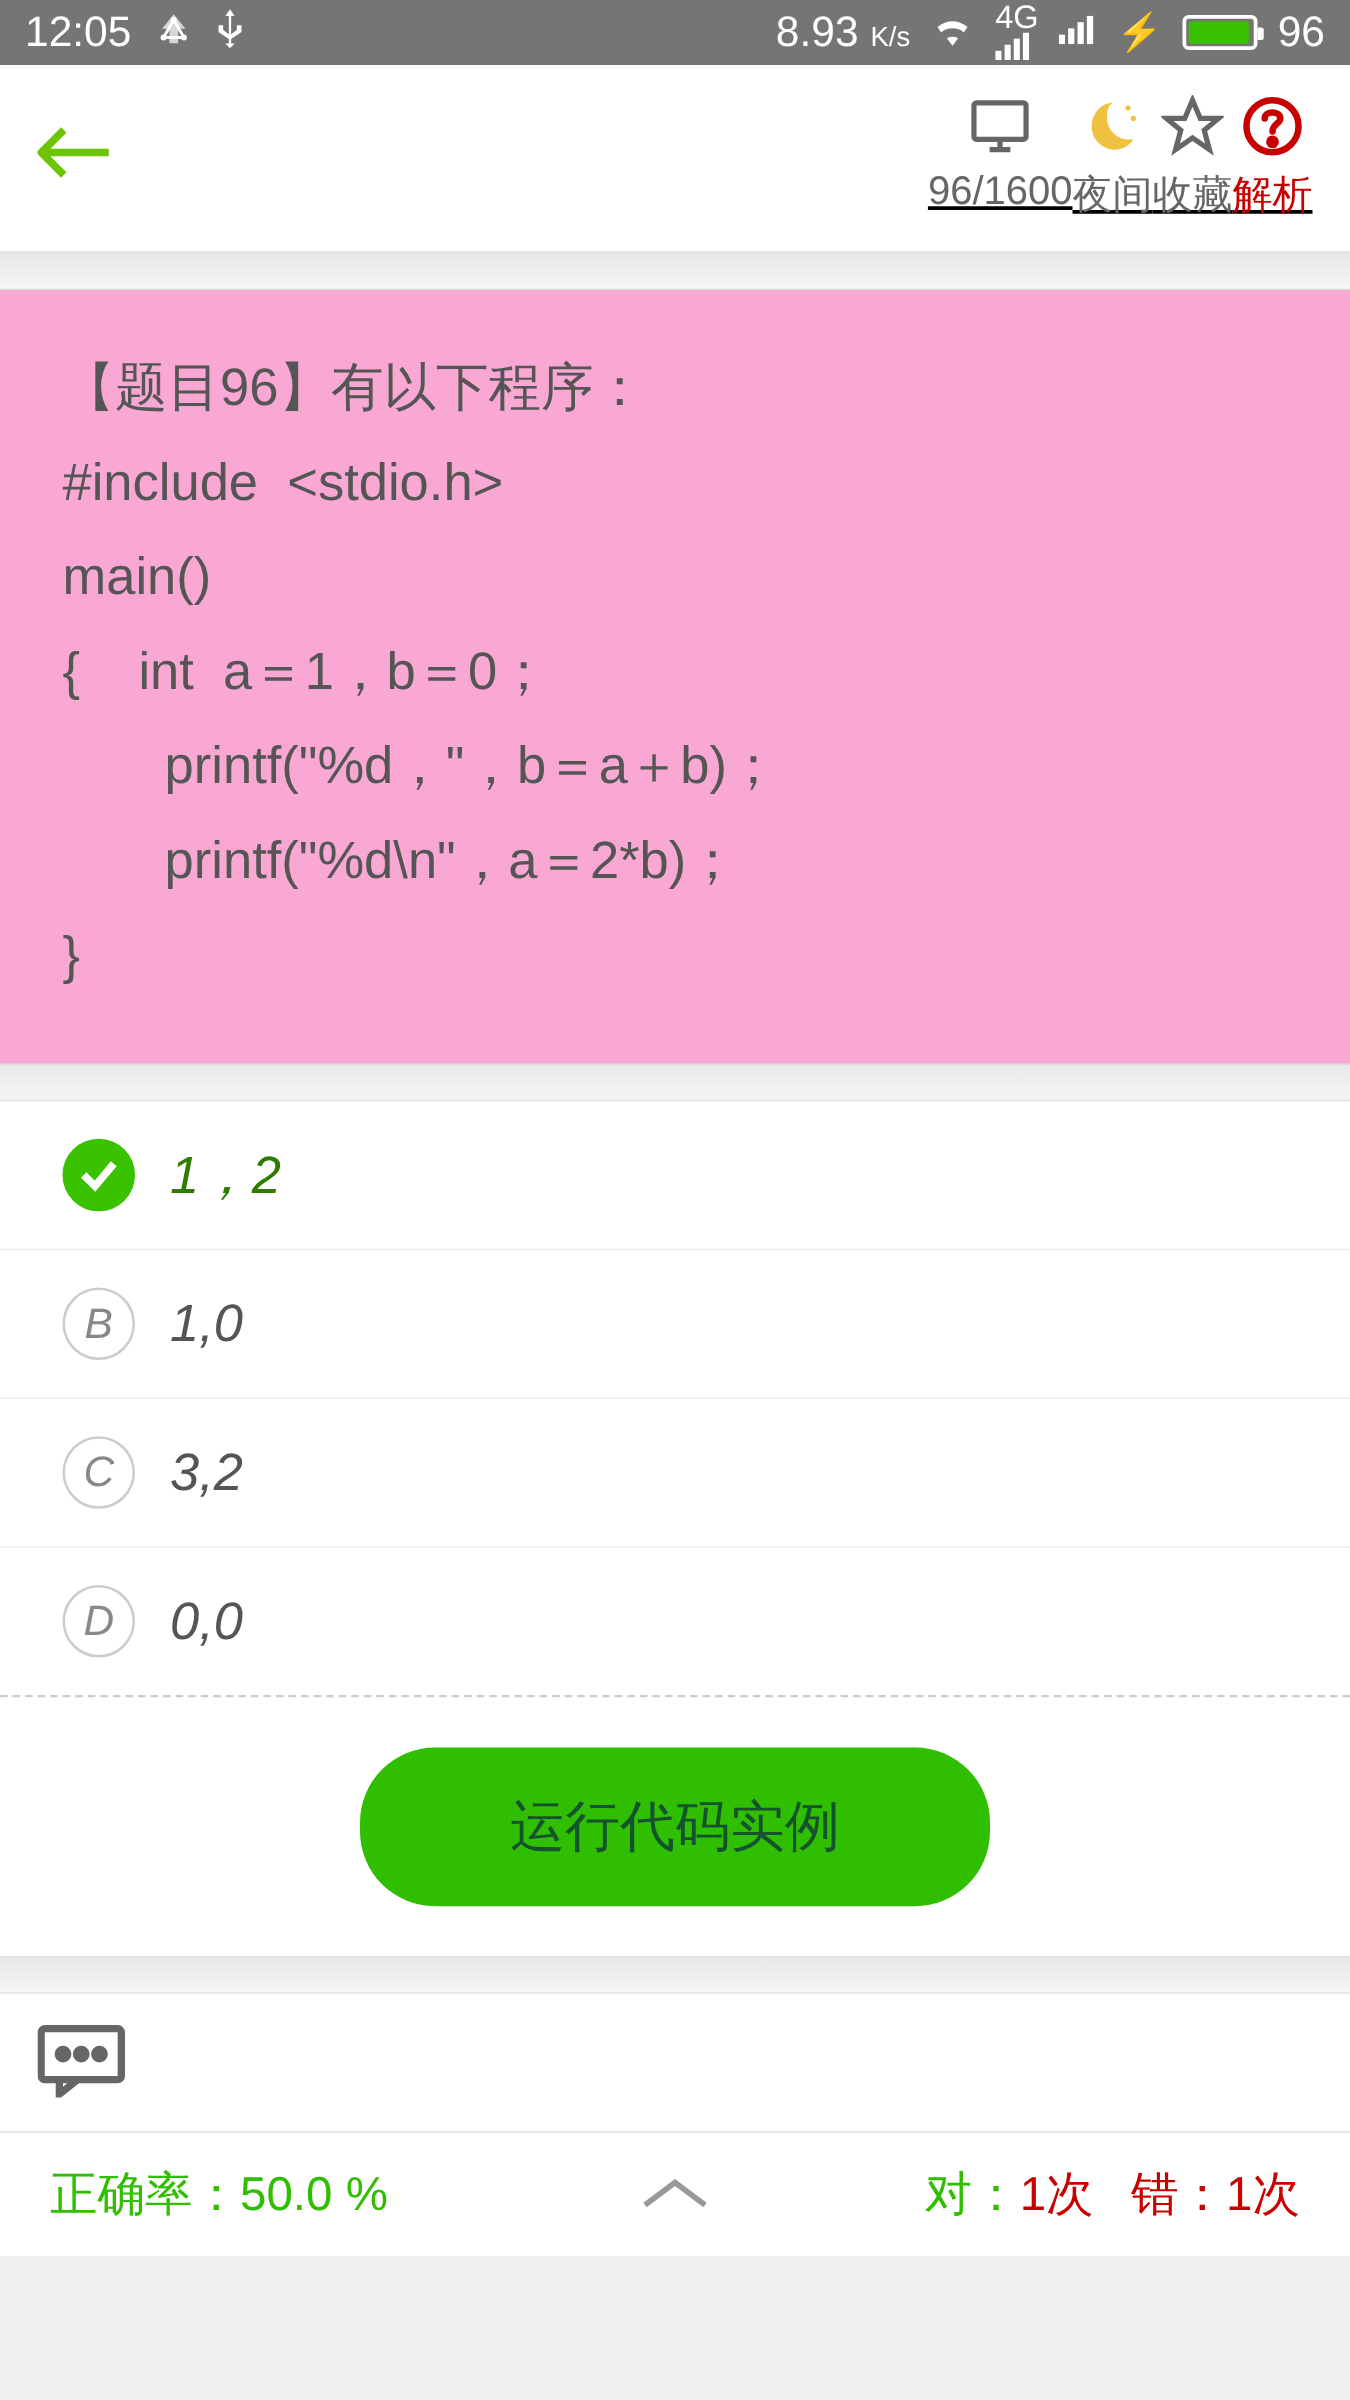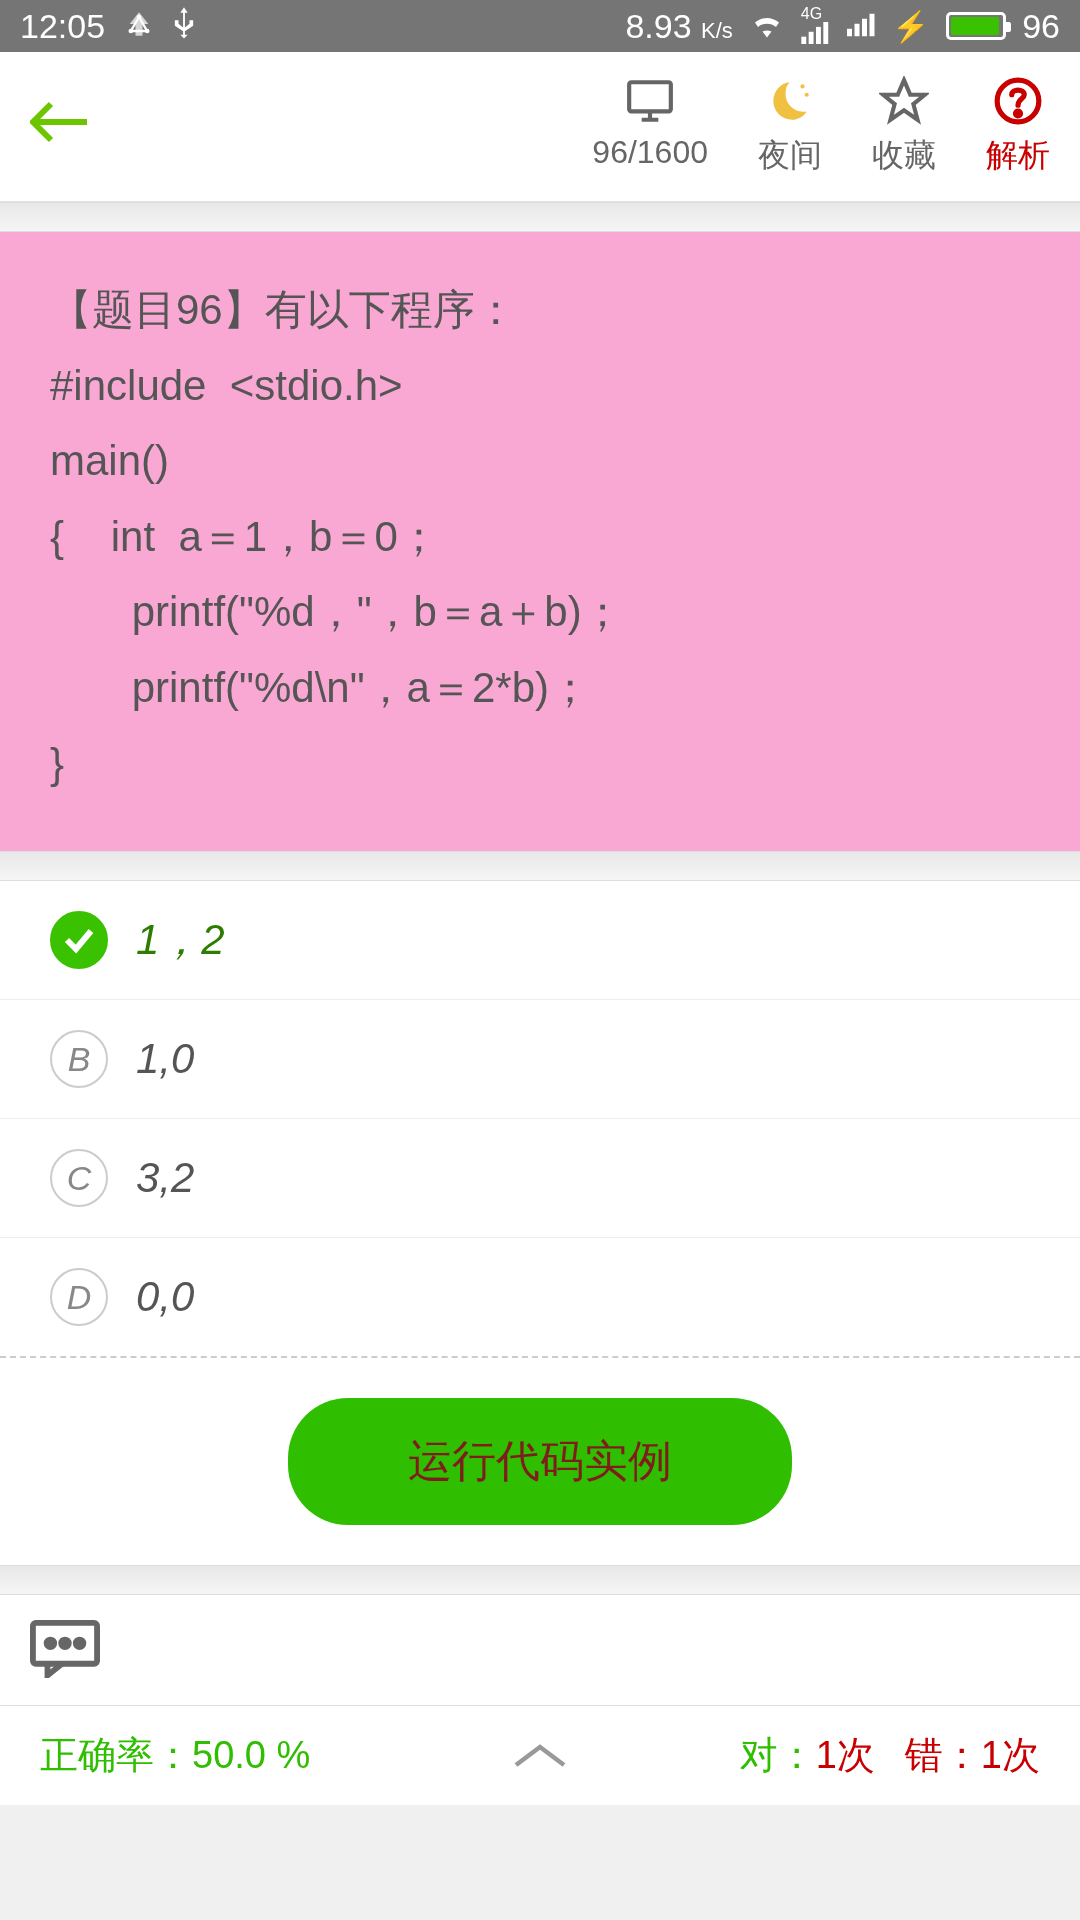--- a/index.html
+++ b/index.html
@@ -55,21 +55,21 @@
     padding: 0 30px;
     border-bottom: 1px solid #e0e0e0;
   }
   .back-arrow {
     color: #6cc500;
     font-size: 60px;
   }
   .toolbar-actions {
     margin-left: auto;
     display: flex;
-    gap: 50px;
+    text-decoration: underline;
   }
   .toolbar-item {
     display: flex;
     flex-direction: column;
     align-items: center;
     gap: 8px;
     color: #666;
     font-size: 32px;
   }
   .toolbar-item.active { color: #c80000; }
@@ -121,21 +121,21 @@
     border-bottom: 2px dashed #ccc;
   }
   .run-button-wrap {
     background: #fff;
     padding: 40px;
     display: flex;
     justify-content: center;
   }
   .run-button {
     background: #2fbe00;
-    color: #7f1d1d;
+    color: #14532d;
     font-size: 44px;
     padding: 34px 120px;
     border-radius: 60px;
     border: none;
   }
   .comment-section {
     background: #fff;
     padding: 25px 30px;
     display: flex;
     align-items: center;
@@ -198,21 +198,21 @@
         </svg>
     </span>
   </div>
   <div class="status-right">
     <span><span>8.93</span> <span style="font-size:22px">K/s</span></span>
     <span>
       <svg width="36" height="28" viewBox="0 0 24 18" fill="#fff">
           <path d="M12 18 L15 14 C13 13 11 13 9 14 Z M6 11 C9 8 15 8 18 11 L20 8 C15 4 9 4 4 8 Z"></path>
         </svg>
     </span>
-    <span style="font-size:16px;line-height:1">4G<br><svg width="30" height="22" viewBox="0 0 24 18" fill="#fff">
+    <span style="font-size:26px;line-height:1">4G<br><svg width="30" height="22" viewBox="0 0 24 18" fill="#fff">
           <rect x="0" y="12" width="4" height="6"></rect>
           <rect x="6" y="8" width="4" height="10"></rect>
           <rect x="12" y="4" width="4" height="14"></rect>
           <rect x="18" y="0" width="4" height="18"></rect>
         </svg></span>
     <span>
       <svg width="30" height="26" viewBox="0 0 24 18" fill="#fff">
           <rect x="0" y="12" width="4" height="6"></rect>
           <rect x="6" y="8" width="4" height="10"></rect>
           <rect x="12" y="4" width="4" height="14"></rect>

